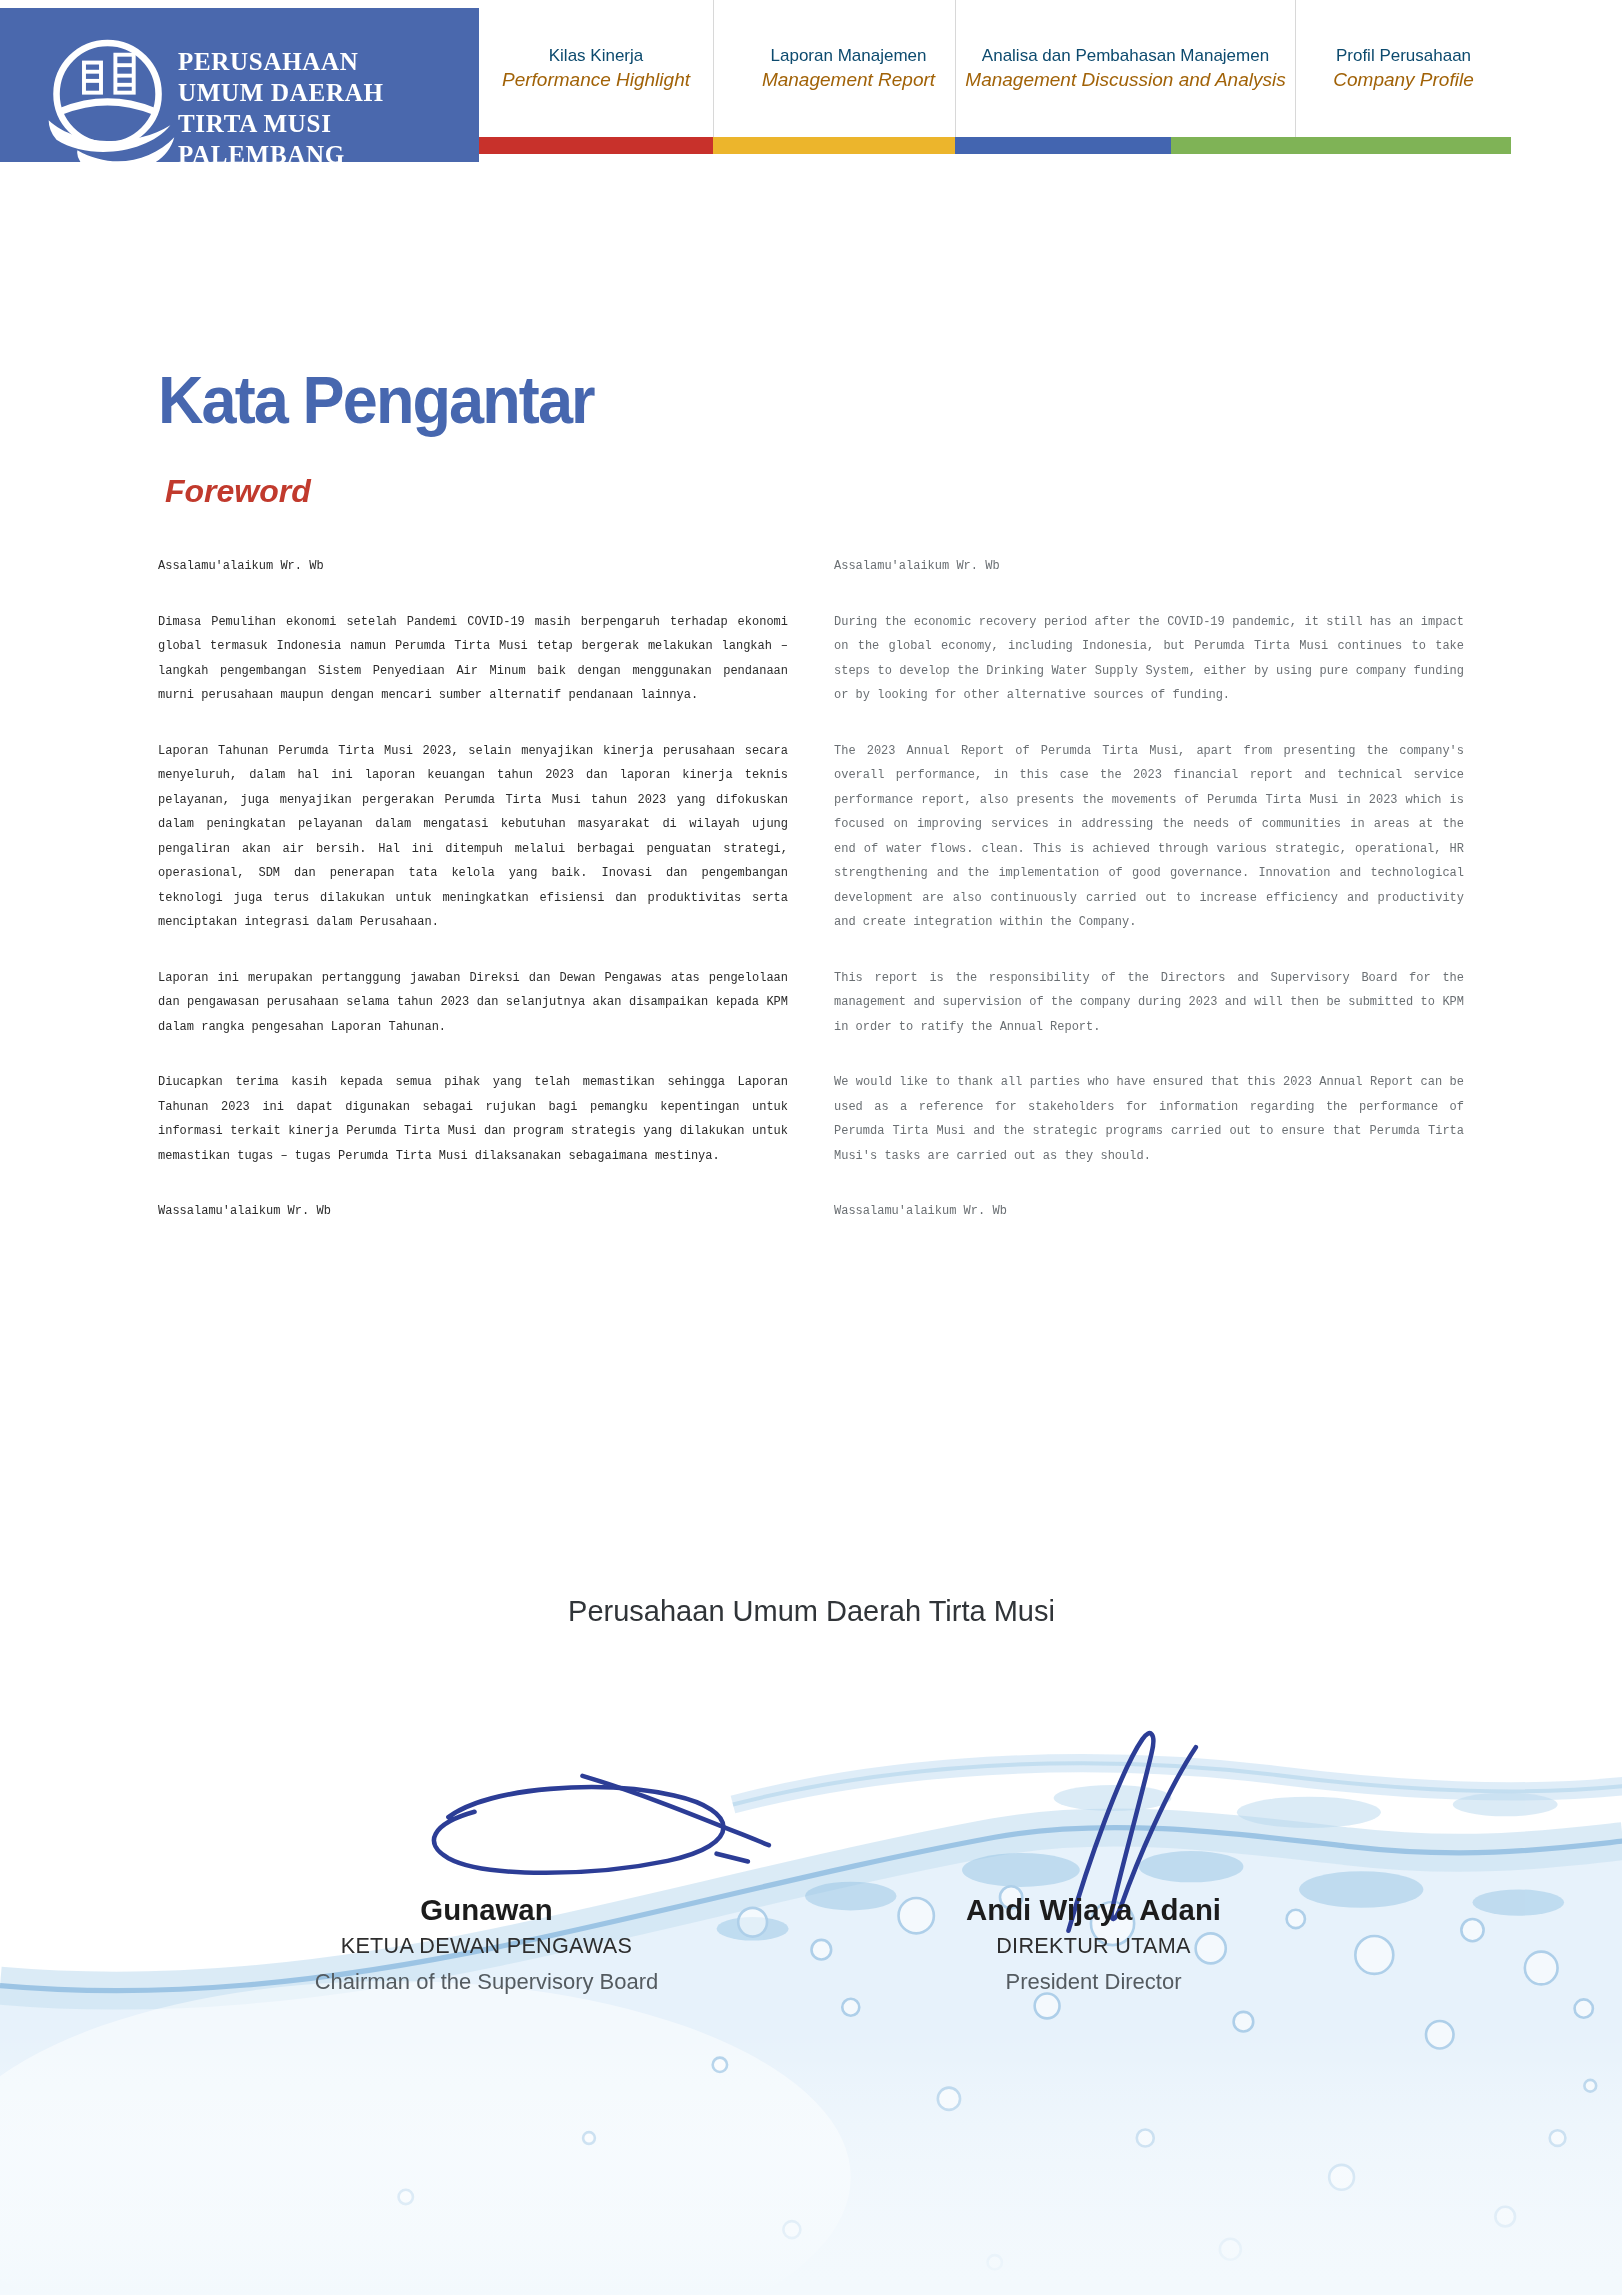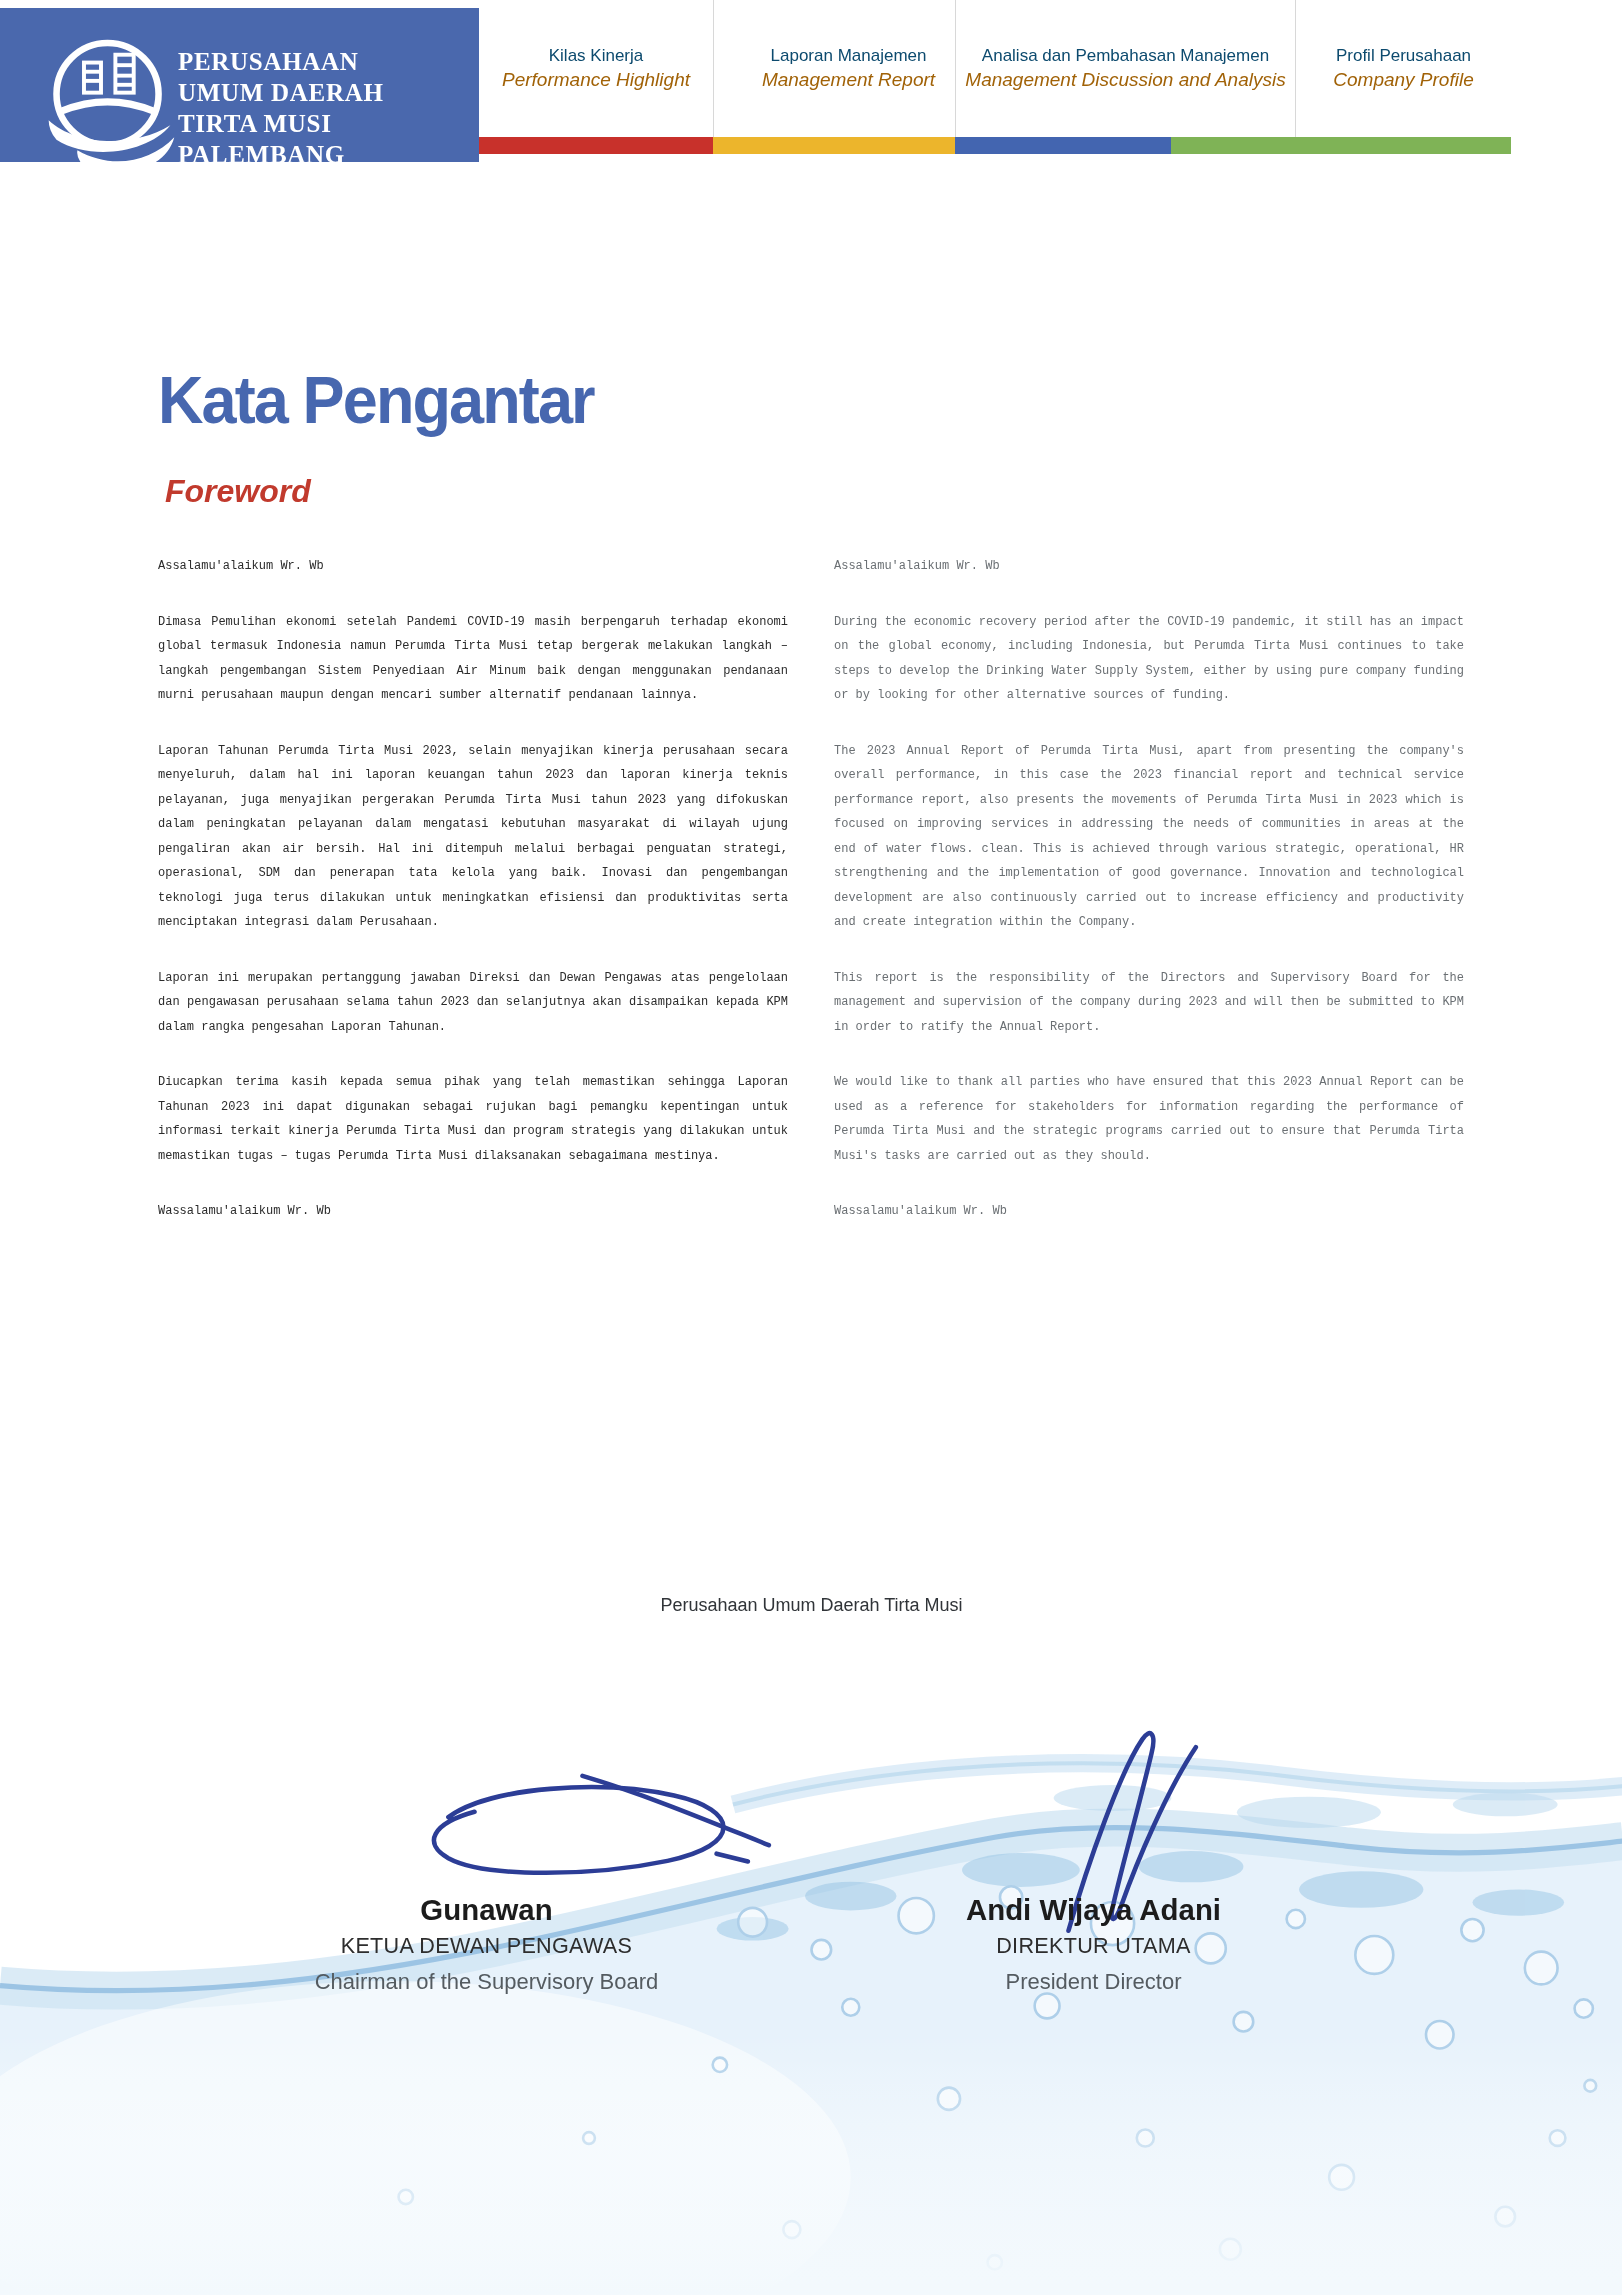--- a/index.html
+++ b/index.html
@@ -33,21 +33,21 @@
   
   .columns { position:absolute; left:158px; top:554px; width:1306px; display:flex; gap:46px; }
   .col { flex:1; font-size:12px; line-height:24.5px; text-align:justify;font-family:Liberation Mono, monospace; }
   .col p { margin-bottom:31px; }
   .col .greeting, .col .closing { text-align:left; }
   .col-id { color:#2b2b2b; }
   .col-en { color:#6a6f73; }
 
   
   .company-line { position:absolute; left:0; top:1595px; width:1623px; text-align:center;
-                  font-size:18px; color:#303438; }
+                  font-size:29px; color:#303438; }
   .water { position:absolute; left:0; top:1641px; width:1623px; height:654px; }
   .sig-block { position:absolute; width:497px; text-align:center; top:1892px; }
   .sig-left { left:238px; } .sig-right { left:845px; }
   .sig-name { font-size:29.4px; font-weight:bold; color:#1c1c1c; line-height:35px; }
   .sig-title { font-size:21.6px; color:#2d2d2d; line-height:37px; letter-spacing:0.3px; }
   .sig-title-en { font-size:22px; color:#545b60; line-height:35px; }
   .sig-scribble { position:absolute; }
   .scr-left { left:386px; top:1768px; }
   .scr-right { left:1039px; top:1725px; }
 </style>

